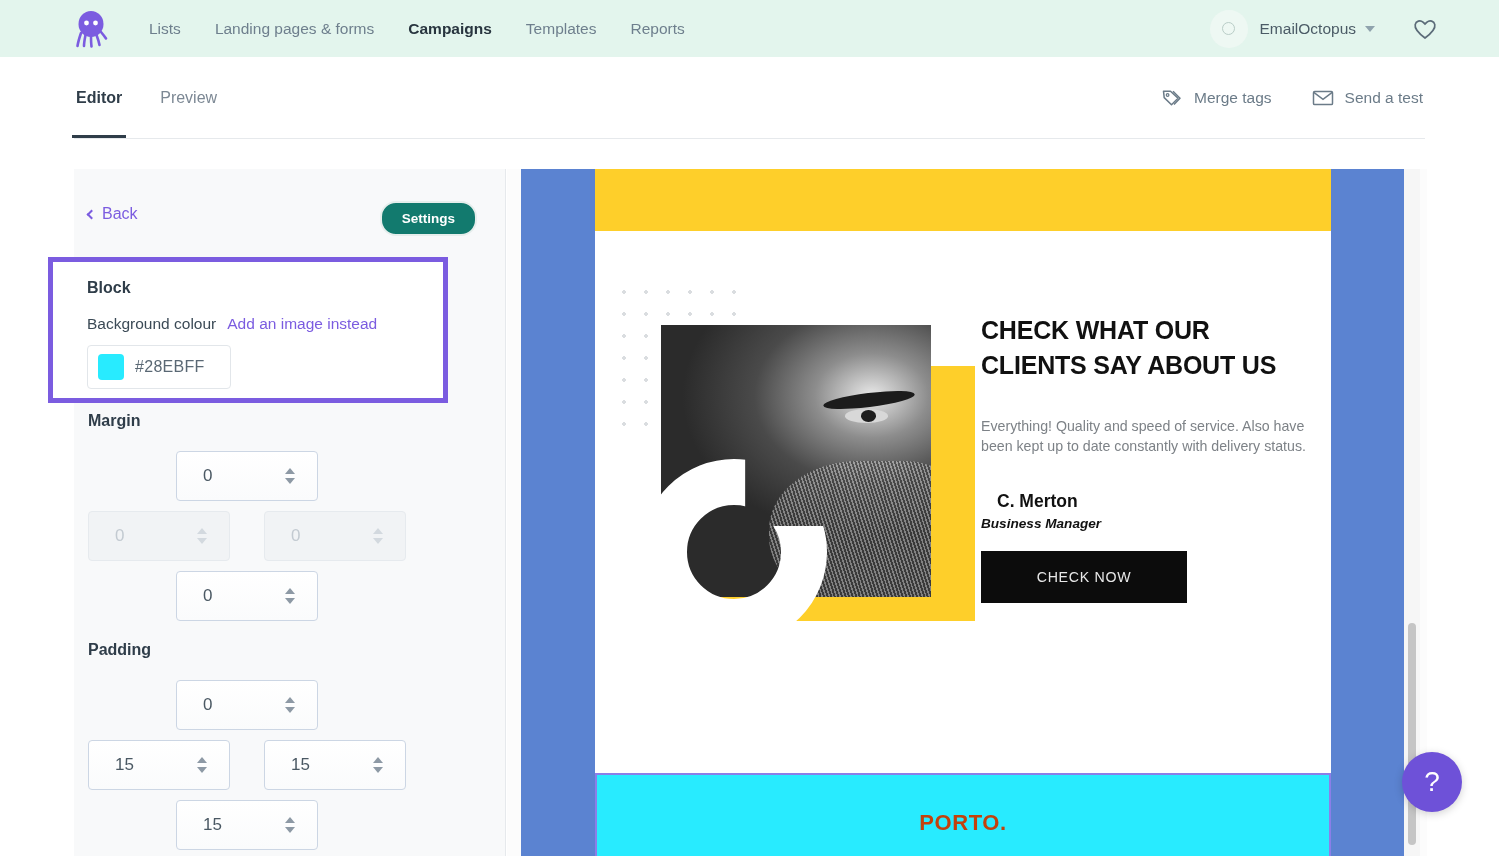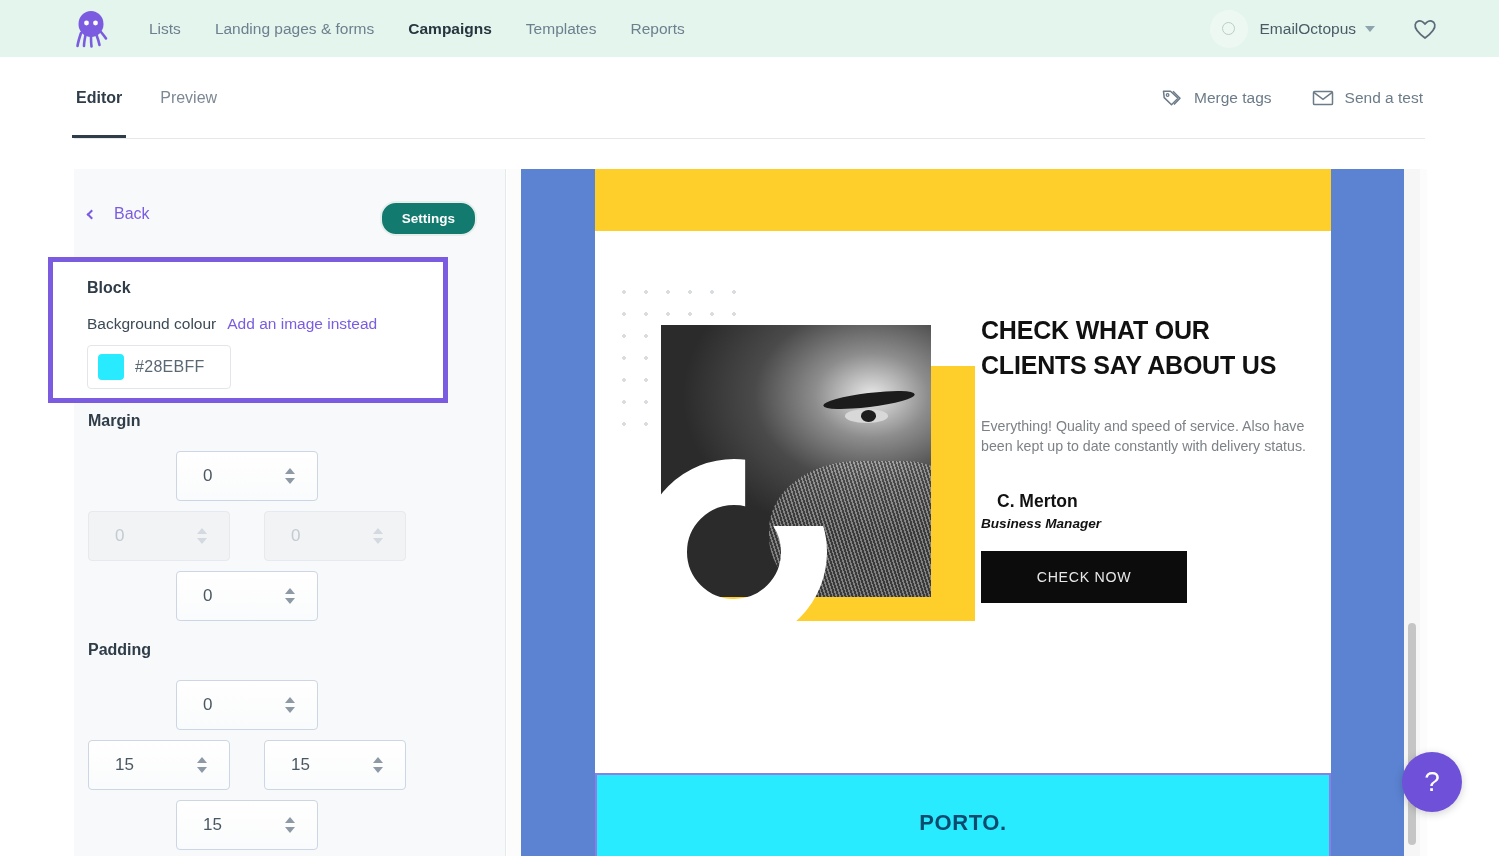--- a/index.html
+++ b/index.html
@@ -65,21 +65,21 @@
   .subnav-action .ic { margin-right: 11px; display: flex; align-items: center; }
 
   
   .left-panel {
     position: absolute; left: 74px; top: 169px; width: 432px; height: 687px;
     background: #f8f9fa; border-right: 1px solid #e6e9ec;
   }
   .panel-head { position: relative; height: 72px; }
   .back-link {
     position: absolute; left: 14px; top: 36px; font-size: 16px; color: #7b5ce0; cursor: pointer;
-    display: flex; align-items: center; gap: 12px;
+    display: flex; align-items: center;
   }
   .back-chev {
     display:inline-block; width:7px; height:7px; border-left:2px solid #7b5ce0; border-bottom:2px solid #7b5ce0;
     transform: rotate(45deg); margin-right: 7px;
   }
   .settings-btn {
     position: absolute; right: 28px; top: 32px; background: #127a6e; color: #fff;
     font-size: 13.5px; font-weight: bold; border-radius: 16px; padding: 8px 20px;
     border: 2px solid #e6eeec; cursor: pointer;
   }
@@ -180,21 +180,21 @@
     font-size: 14.2px; letter-spacing: .7px; display: flex; align-items: center; justify-content: center;
     cursor: pointer;
   }
 
   
   .cyan-block {
     position: absolute; left: 0; top: 604px; width: 736px; height: 100px;
     background: #28ebff; border: 2px solid #8b7ee8;
     display: flex; align-items: center; justify-content: center;
   }
-  .porto-text { font-size: 22px; font-weight: bold; color: #0c4a6e; letter-spacing: .6px; }
+  .porto-text { font-size: 22px; font-weight: bold; color: #c2410c; letter-spacing: .6px; }
 
   
   .scrollbar-track { position: absolute; left: 1404px; top: 169px; width: 16px; height: 687px; background: #f6f6f6; }
   .scrollbar-thumb { position: absolute; left: 1408px; top: 623px; width: 8px; height: 222px; background: #c5c5c5; border-radius: 4px; cursor: grab; }
   .help-btn {
     position: absolute; left: 1402px; top: 752px; width: 60px; height: 60px; border-radius: 50%;
     background: #6e51d8; color: #fff; font-size: 28px; display: flex; align-items: center; justify-content: center;
     cursor: pointer; box-shadow: 0 2px 8px rgba(0,0,0,.18);
   }
 </style>

